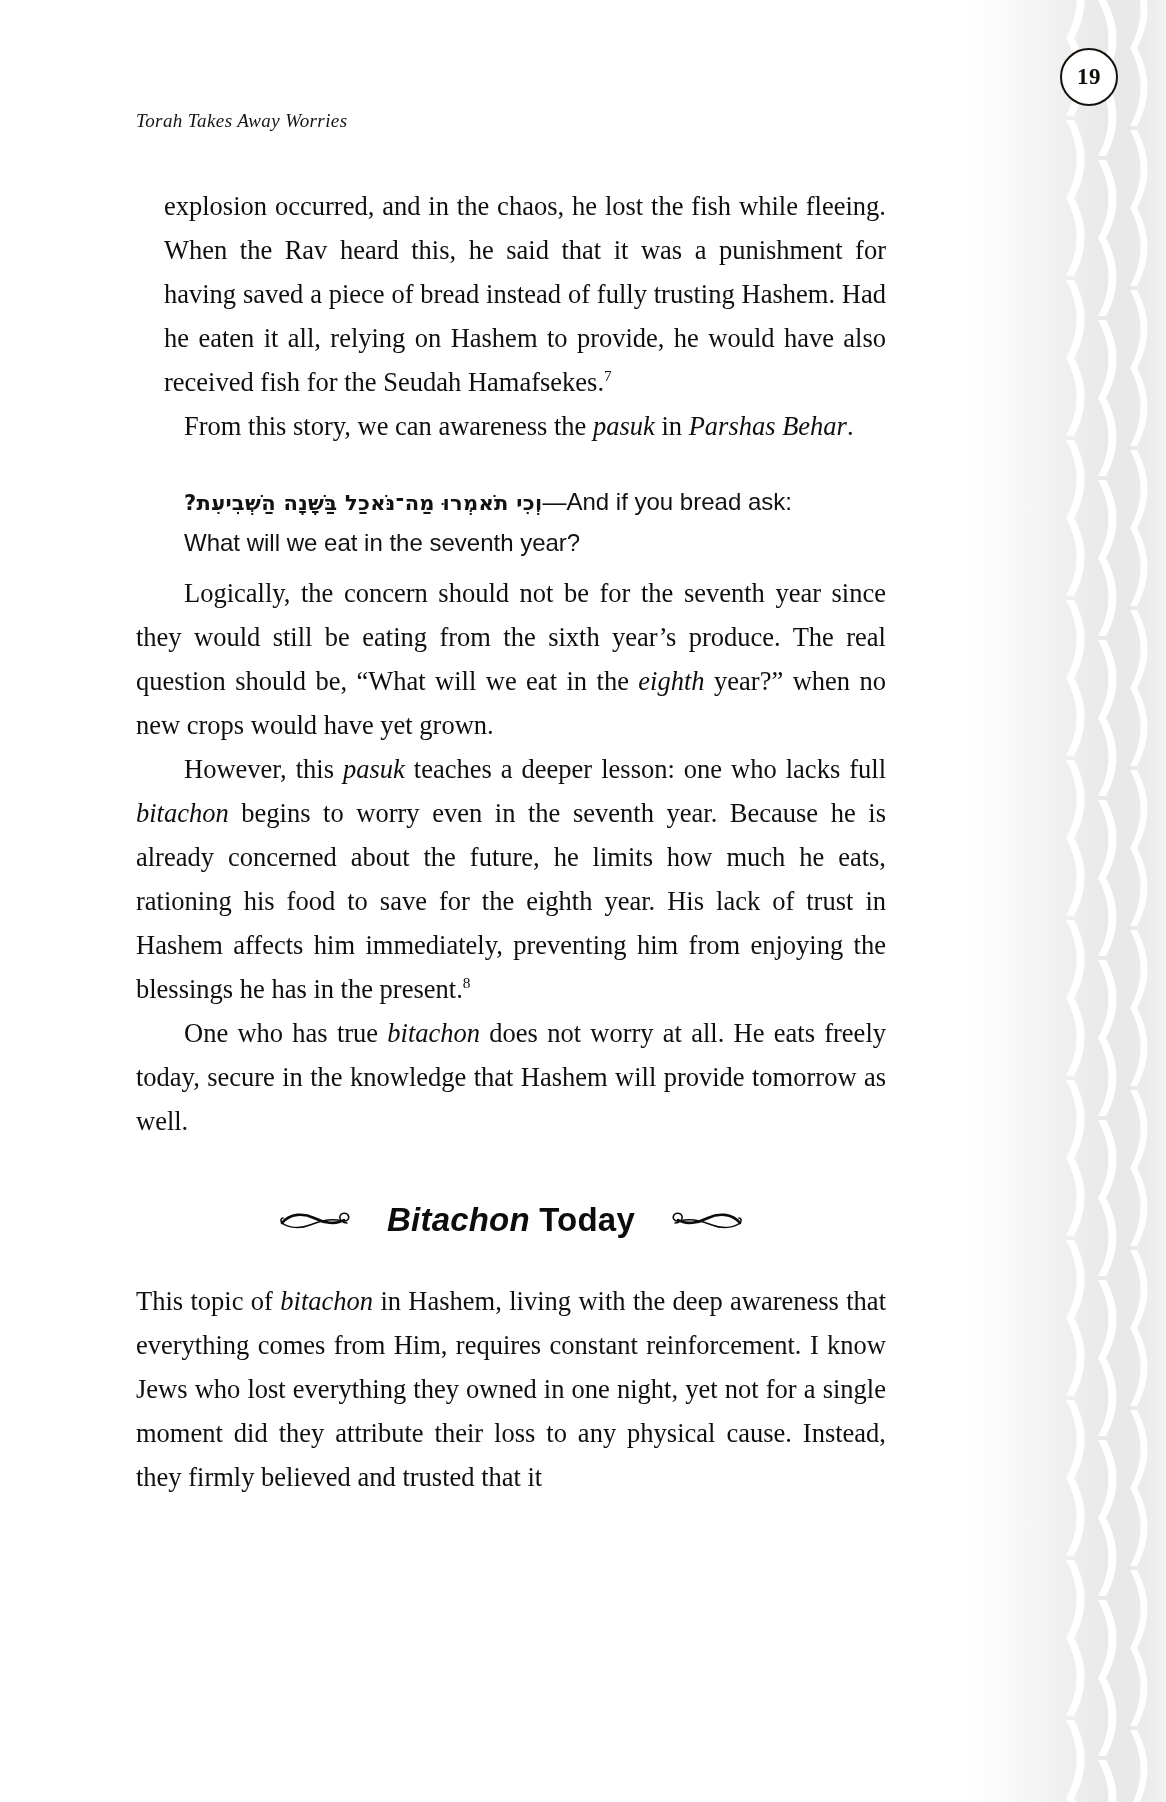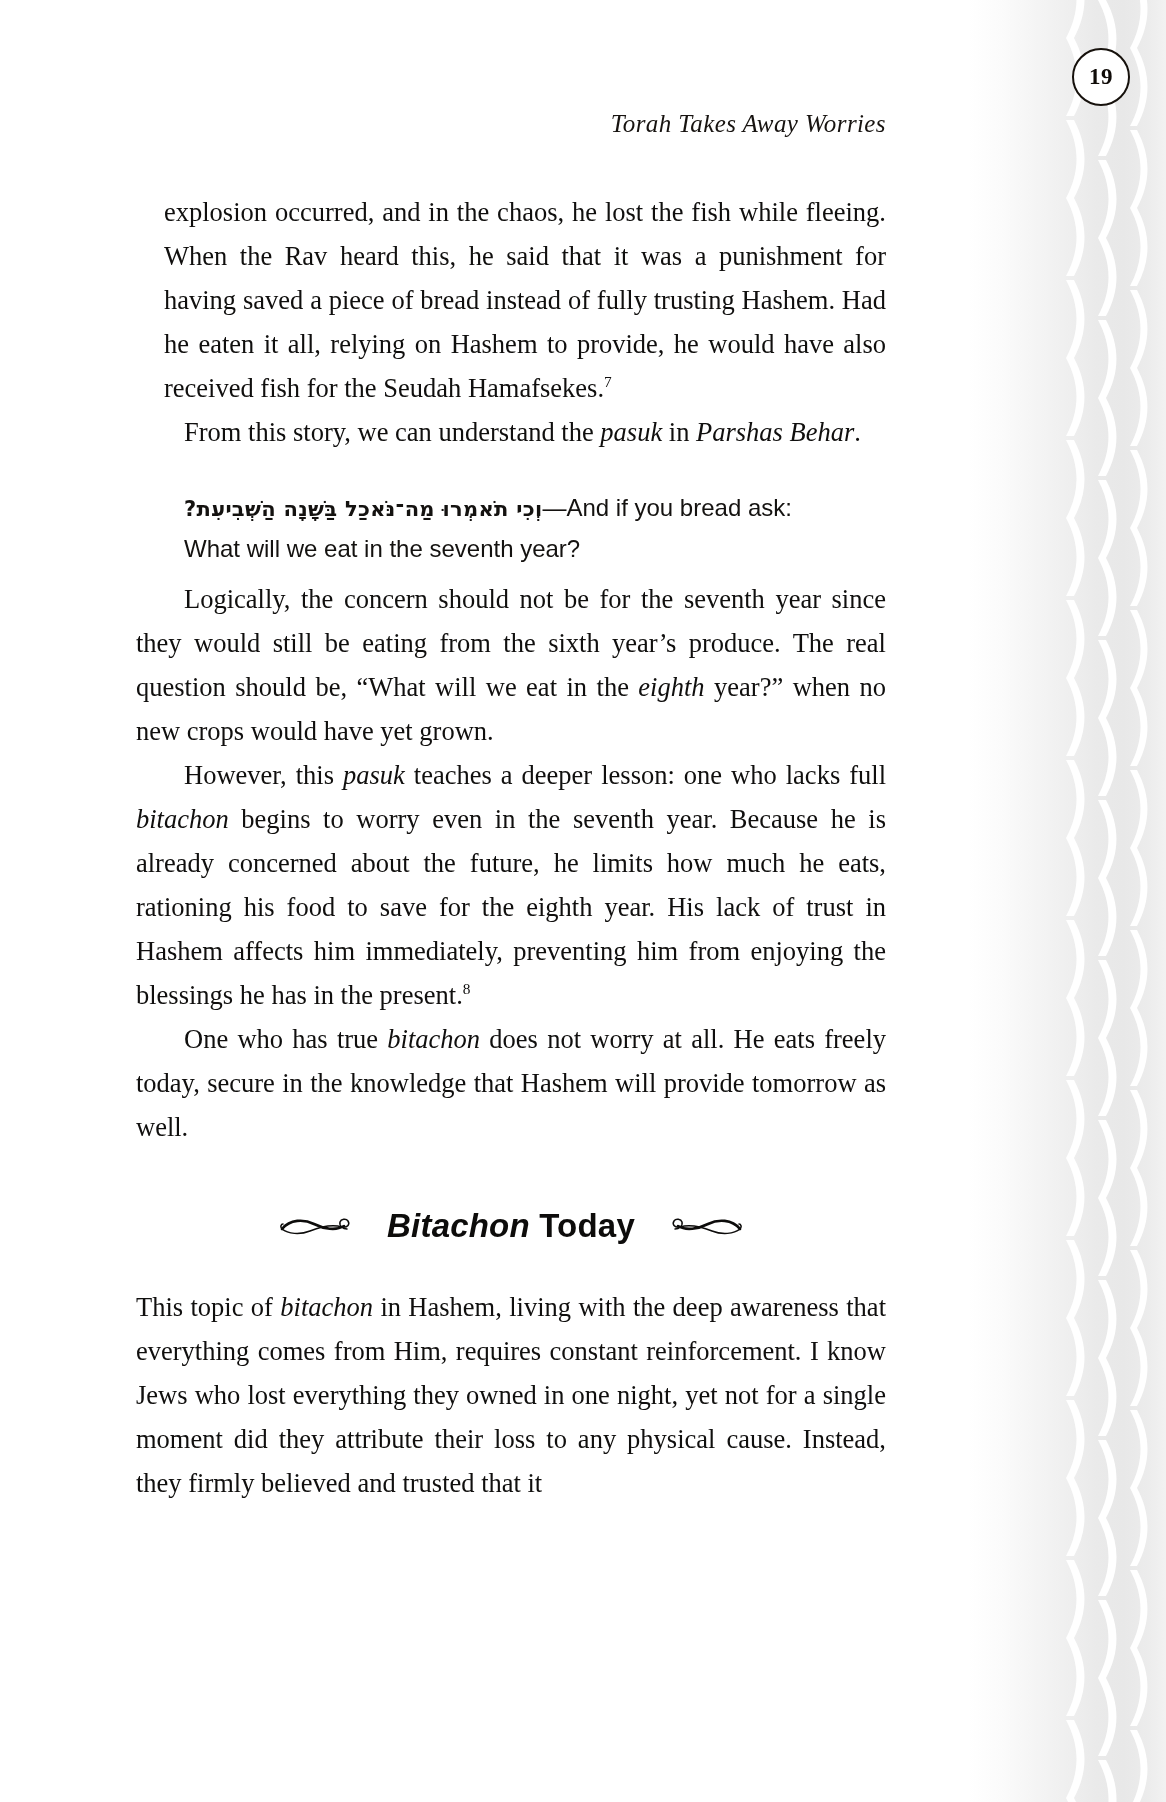--- a/index.html
+++ b/index.html
@@ -41,21 +41,21 @@
     width: 40px;
   }
   #edge-band .braid.b1 { left: 148px; }
   #edge-band .braid.b2 { left: 180px; }
   #edge-band .braid.b3 { left: 212px; }
 
   
   #page-number {
     position: absolute;
     top: 48px;
-    right: 36px;
+    right: 48px;
     width: 54px;
     height: 54px;
     border: 2px solid #16110c;
     border-radius: 50%;
     display: flex;
     align-items: center;
     justify-content: center;
     background: #ffffff;
     z-index: 5;
   }
@@ -74,23 +74,23 @@
   #column {
     position: absolute;
     left: 136px;
     top: 0;
     width: 750px;
   }
 
   
   #running-head {
     margin-top: 110px;
-    text-align: right;
+    text-align: left;
     font-style: italic;
-    font-size: 25px;
+    font-size: 19px;
     letter-spacing: 0.4px;
     color: #171310;
     font-family: "Liberation Serif", "DejaVu Serif", serif;
   }
 
   
   .para {
     font-size: 26.5px;
     line-height: 44px;
     text-align: justify;
@@ -210,21 +210,21 @@
 <div id="page-number">
   <span class="pn">19</span>
 </div>
 
 <div id="column">
 
   <div id="running-head">Torah Takes Away Worries</div>
 
   <p class="para first"><span>explosion occurred, and in the chaos, he lost the fish while fleeing. When the Rav heard this, he said that it was a punishment for having saved a piece of bread instead of fully trusting Hashem. Had he eaten it all, relying on Hashem to provide, he would have also received fish for the Seudah Hamafsekes.</span><sup>7</sup></p>
 
-  <p class="para indent"><span>From this story, we can understand the </span><i>pasuk</i><span> in </span><i>Parshas Behar</i><span>.</span></p>
+  <p class="para indent"><span>From this story, we can awareness the </span><i>pasuk</i><span> in </span><i>Parshas Behar</i><span>.</span></p>
 
   <div id="quote-block">
     <div class="qline"><span class="hebrew">וְכִי תֹאמְרוּ מַה־נֹּאכַל בַּשָּׁנָה הַשְּׁבִיעִת?</span><span class="dash">—</span><span>And if you bread ask:</span></div>
     <div class="qline">What will we eat in the seventh year?</div>
   </div>
 
   <p class="para indent"><span>Logically, the concern should not be for the seventh year since they would still be eating from the sixth year’s produce. The real question should be, “What will we eat in the </span><i>eighth</i><span> year?” when no new crops would have yet grown.</span></p>
 
   <p class="para indent"><span>However, this </span><i>pasuk</i><span> teaches a deeper lesson: one who lacks full </span><i>bitachon</i><span> begins to worry even in the seventh year. Because he is already concerned about the future, he limits how much he eats, rationing his food to save for the eighth year. His lack of trust in Hashem affects him immediately, preventing him from enjoying the blessings he has in the present.</span><sup>8</sup></p>
 

